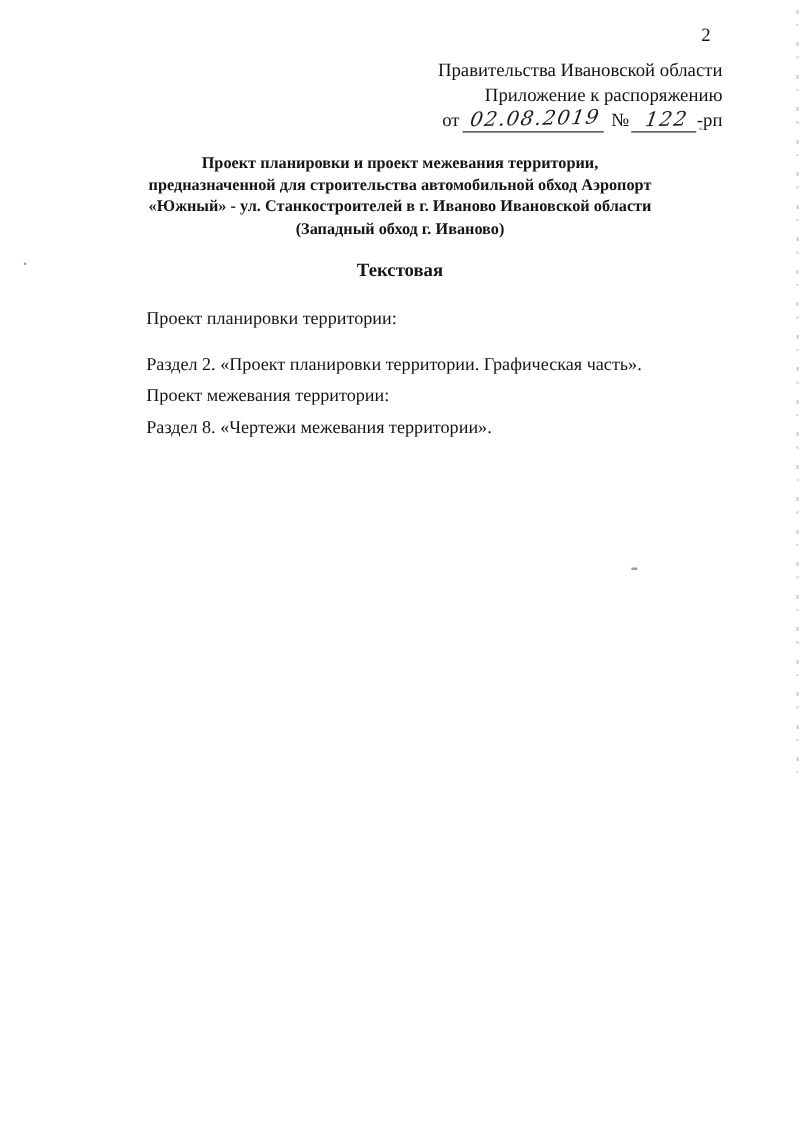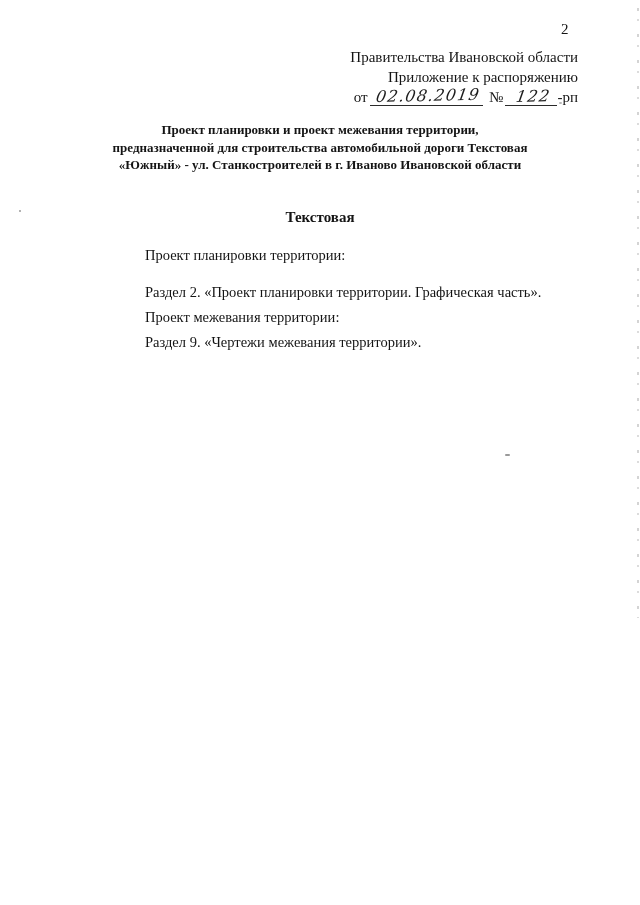--- a/index.html
+++ b/index.html
@@ -72,21 +72,21 @@
     font-size: 15px;
   }
   .toc {
     position: absolute;
     top: 247px;
     left: 117px;
     width: 470px;
     font-size: 14.5px;
     line-height: 17px;
   }
-  .toc-line { white-space: nowrap; margin-left: 28px; }
+  .toc-line { white-space: nowrap; }
   .gap-lg { margin-top: 20px; }
   .gap-sm { margin-top: 8px; }
   
   .edge-artifact {
     position: absolute;
     top: 8px;
     right: 1px;
     width: 2px;
     height: 610px;
     background: repeating-linear-gradient(180deg,
@@ -111,31 +111,32 @@
   <div class="page-number">2</div>
 
   <div class="appendix">
     <div>Правительства Ивановской области</div>
     <div>Приложение к распоряжению</div>
     <div class="date-line"><span>от</span><span class="fill-in"><span class="handwritten">02.08.2019</span></span> <span>№</span><span class="fill-in num"><span class="handwritten">122</span></span><span>-рп</span></div>
   </div>
 
   <div class="title">
     <div>Проект планировки и проект межевания территории,</div>
-    <div>предназначенной для строительства автомобильной дороги Текстовая</div>
+    <div>предназначенной для строительства автомобильной обход Аэропорт</div>
     <div>«Южный» - ул. Станкостроителей в г. Иваново Ивановской области</div>
+    <div>(Западный обход г. Иваново)</div>
   </div>
 
   <div class="section-heading">Текстовая</div>
 
   <div class="toc">
     <div class="toc-line">Проект планировки территории:</div>
     <div class="toc-line gap-lg">Раздел 2. «Проект планировки территории. Графическая часть».</div>
     <div class="toc-line gap-sm">Проект межевания территории:</div>
-    <div class="toc-line gap-sm">Раздел 9. «Чертежи межевания территории».</div>
+    <div class="toc-line gap-sm">Раздел 8. «Чертежи межевания территории».</div>
   </div>
 
   <div class="edge-artifact"></div>
   <div class="speck speck-1"></div>
   <div class="speck speck-2"></div>
   <div class="speck speck-3"></div>
 
 </div>
 
 </body></html>

